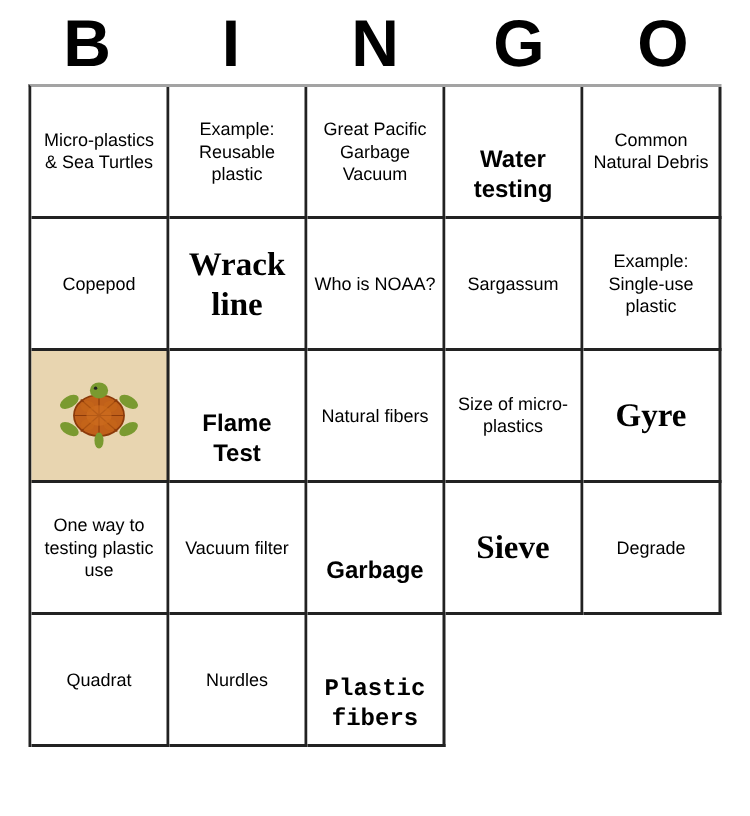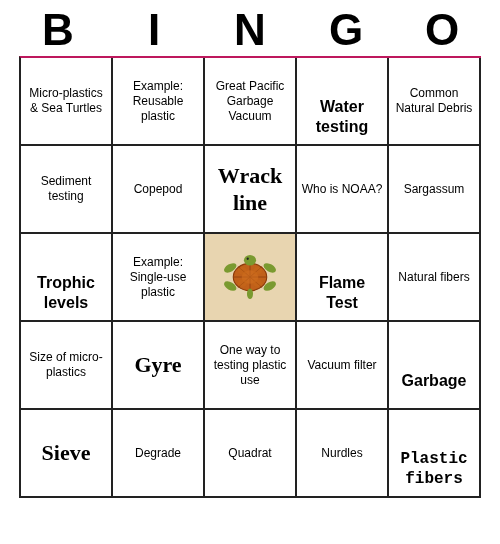--- a/index.html
+++ b/index.html
@@ -25,21 +25,21 @@
       font-weight: bold;
       width: 92px;
       text-align: center;
       line-height: 1;
     }
     .bingo-grid {
       display: grid;
       grid-template-columns: repeat(5, 92px);
       grid-template-rows: repeat(5, 88px);
       border-left: 2px solid #222;
-      border-top: 2px solid #be185d;
+      border-top: 2px solid #a3a3a3;
     }
     .bingo-cell {
       border-right: 2px solid #222;
       border-bottom: 2px solid #222;
       display: flex;
       align-items: center;
       justify-content: center;
       text-align: center;
       padding: 4px;
       background: #fff;
@@ -88,36 +88,30 @@
     <div class="bingo-cell">
       <span class="cell-text">Great Pacific Garbage Vacuum</span>
     </div>
     <div class="bingo-cell medium-text">
       <span class="cell-text" style="font-weight: bold;">Water testing</span>
     </div>
     <div class="bingo-cell">
       <span class="cell-text">Common Natural Debris</span>
     </div>
     <div class="bingo-cell">
-      <span class="cell-text">Sediment testing</span>
-    </div>
-    <div class="bingo-cell">
       <span class="cell-text">Copepod</span>
     </div>
     <div class="bingo-cell large-text">
       <span class="cell-text" style="font-weight: bold;">Wrack line</span>
     </div>
     <div class="bingo-cell">
       <span class="cell-text">Who is NOAA?</span>
     </div>
     <div class="bingo-cell">
       <span class="cell-text">Sargassum</span>
-    </div>
-    <div class="bingo-cell medium-text">
-      <span class="cell-text" style="font-weight: bold;">Trophic levels</span>
     </div>
     <div class="bingo-cell">
       <span class="cell-text">Example: Single-use plastic</span>
     </div>
     <div class="bingo-cell free-space">
       <svg class="turtle-svg" viewBox="0 0 100 100">
 
         <ellipse cx="50" cy="50" rx="22" ry="18" fill="#c0601a"></ellipse>
 
         <ellipse cx="50" cy="50" rx="22" ry="18" fill="none" stroke="#8B3a0a" stroke-width="1.5"></ellipse>

